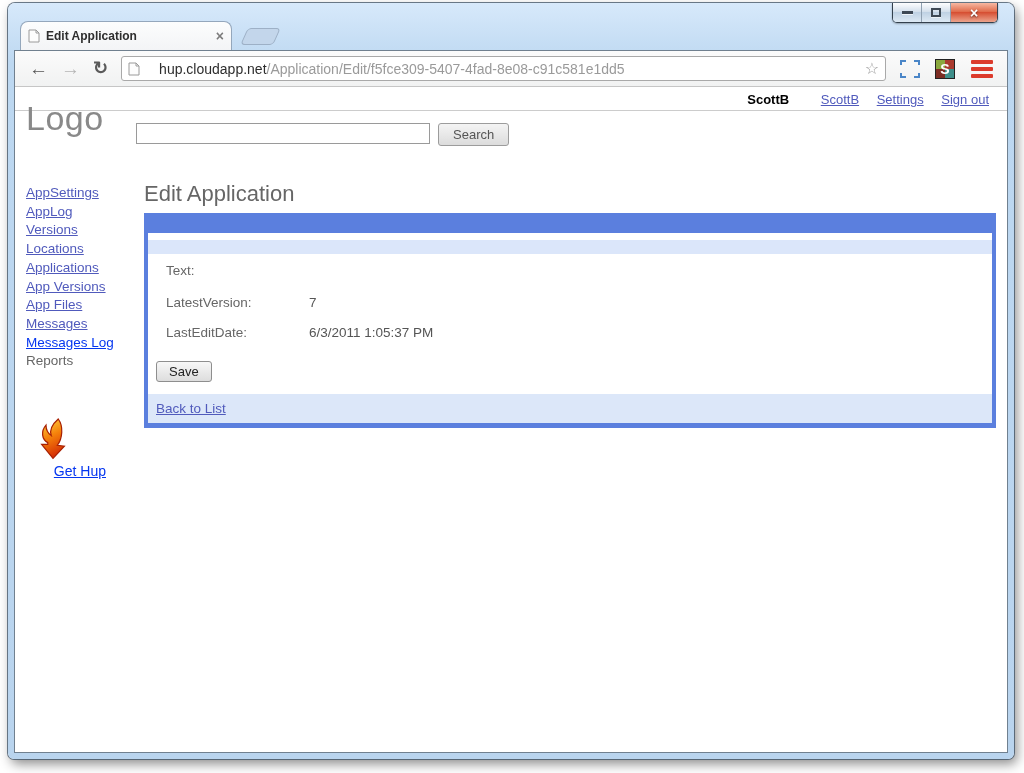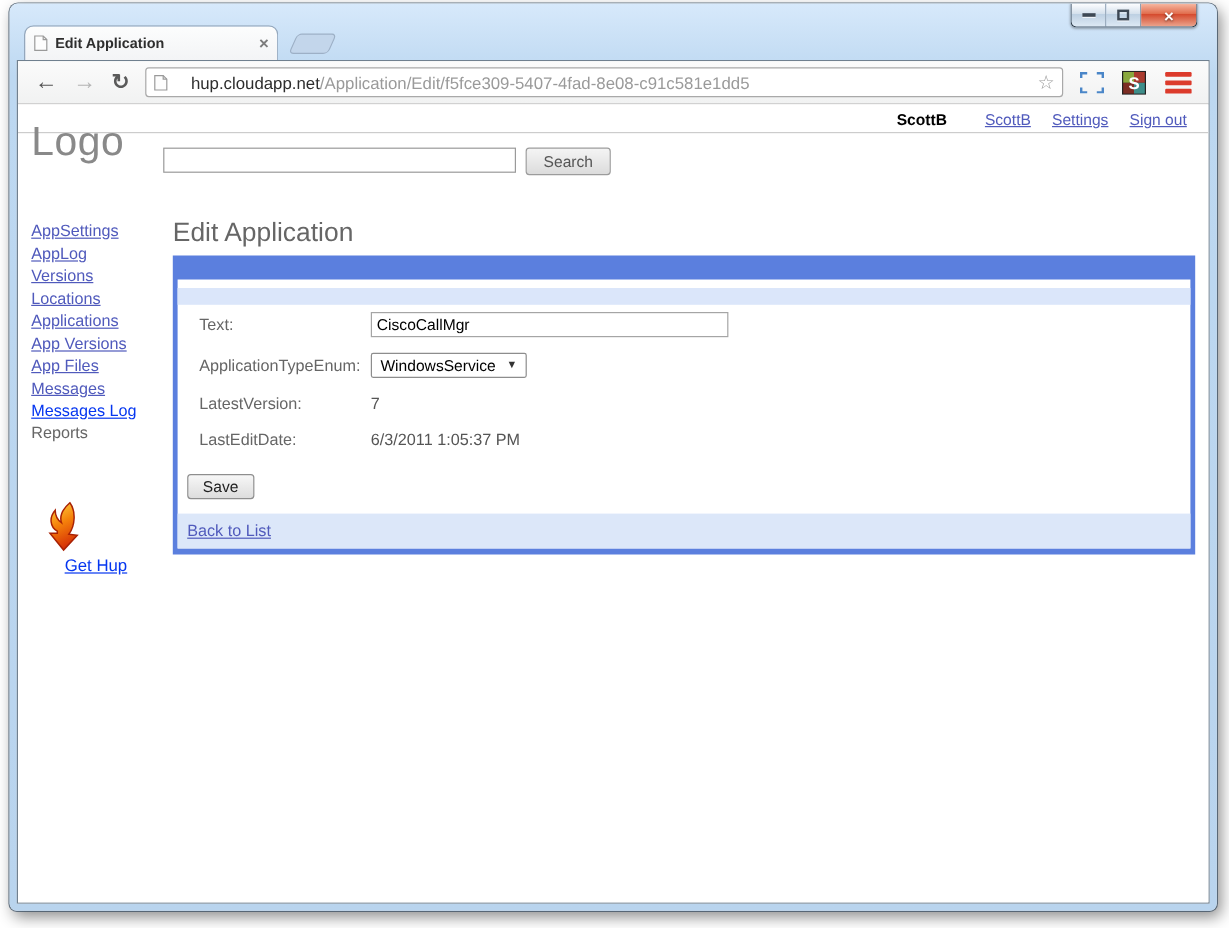--- a/index.html
+++ b/index.html
@@ -222,30 +222,22 @@
 
       <div class="main">
         <h2>Edit Application</h2>
 
         <div class="panel">
           <div class="panel-strip"></div>
 
           <div class="panel-form">
             <div class="frow">
               <span class="flabel">Text:</span>
-              <input class="ftext" type="text" value="CiscoCallMgr" style="">
             </div>
 
-            <div class="frow">
-              <span class="flabel">ApplicationTypeEnum:</span>
-              <span class="fselect">
-                <span>WindowsService</span>
-                <span class="arrow">▼</span>
-              </span>
-            </div>
 
             <div class="frow static">
               <span class="flabel">LatestVersion:</span>
               <span class="fstatic">7</span>
             </div>
 
 
             <div class="frow static">
               <span class="flabel">LastEditDate:</span>
               <span class="fstatic">6/3/2011 1:05:37 PM</span>

